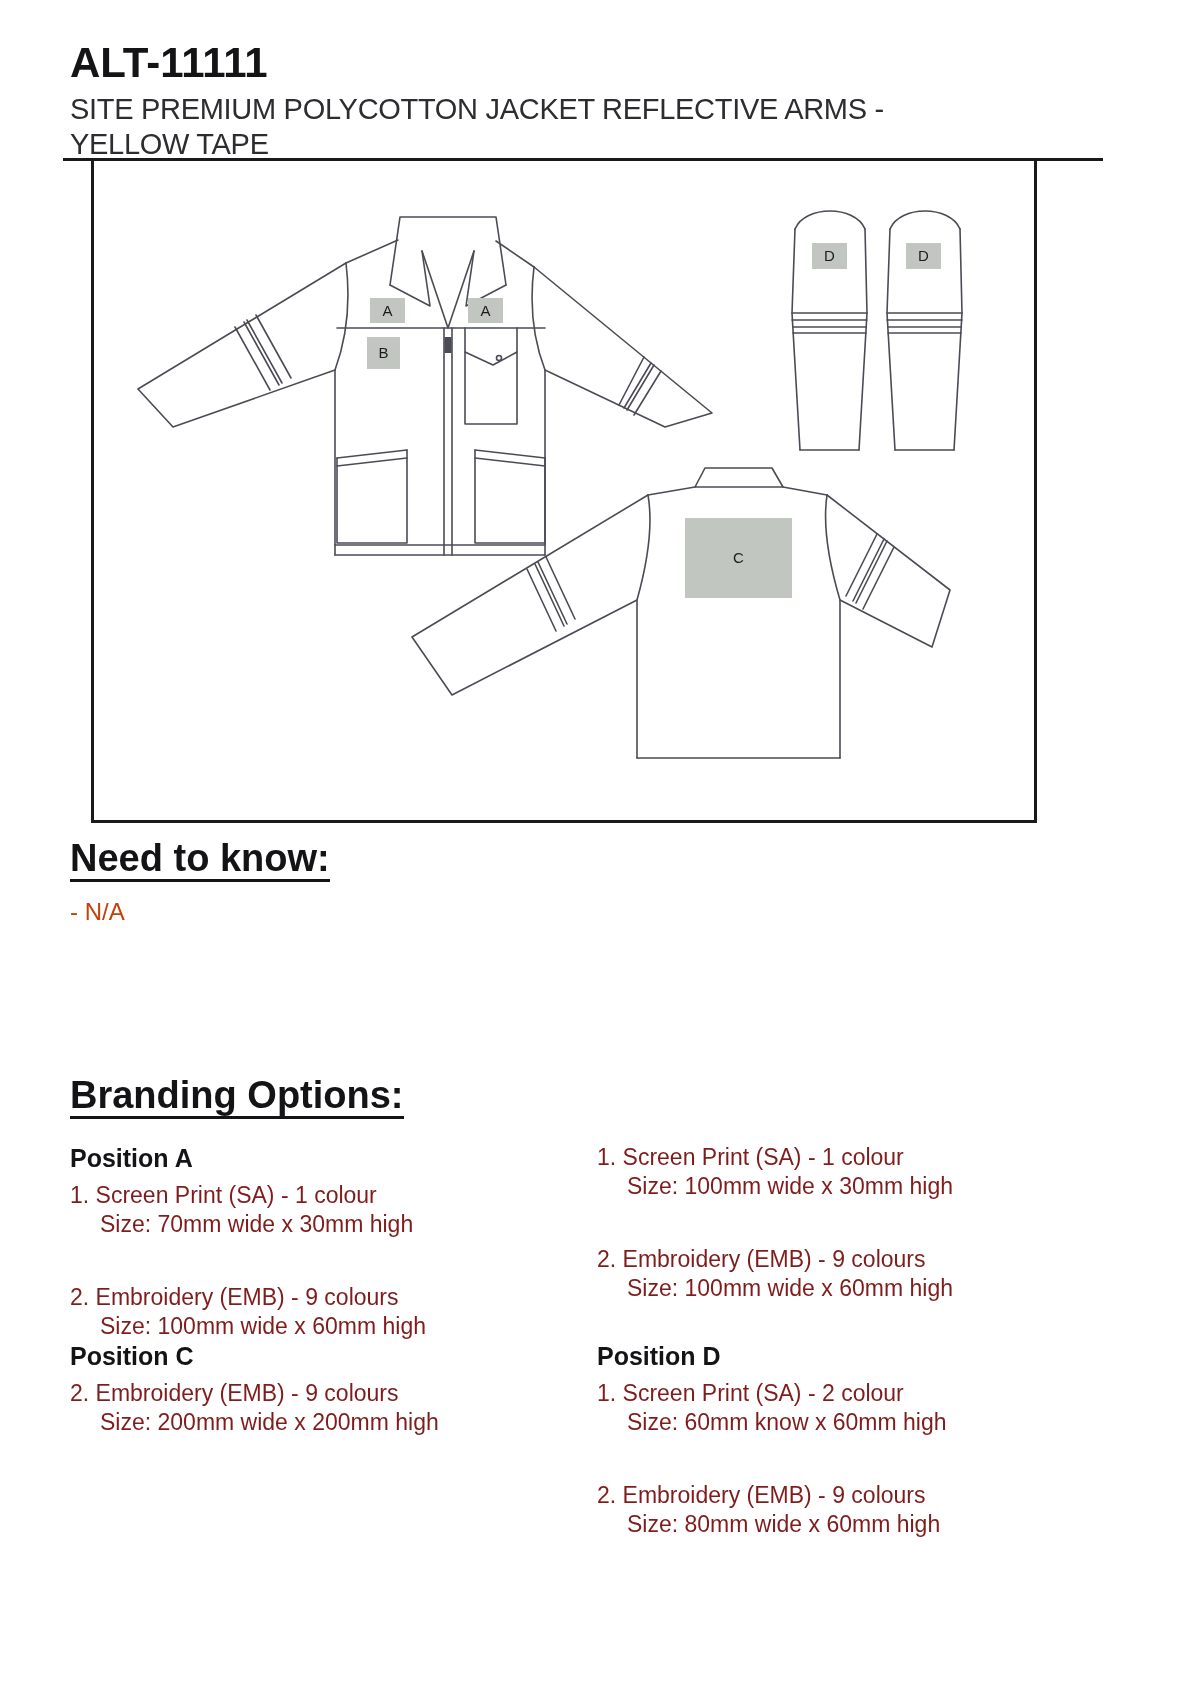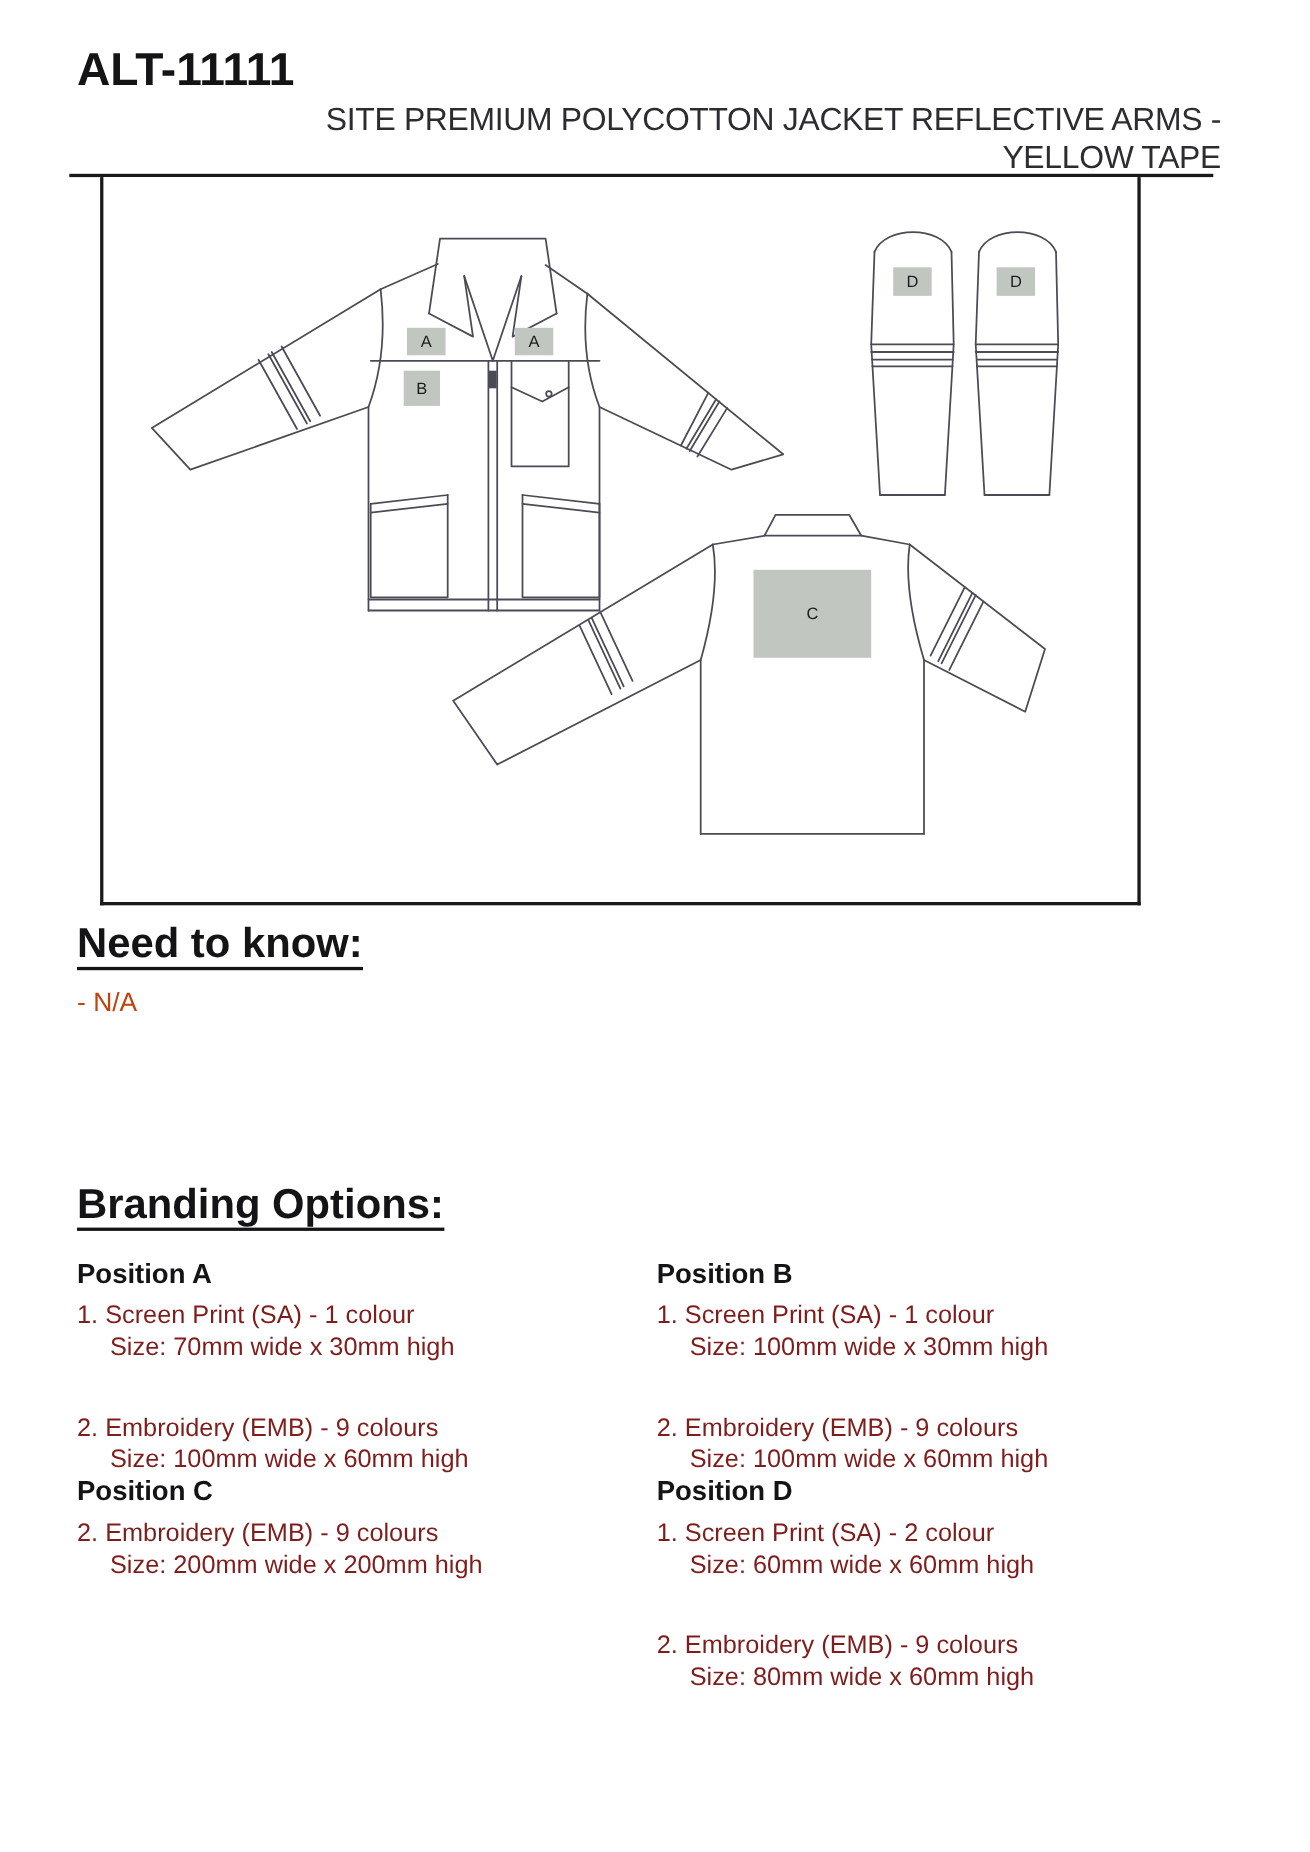--- a/index.html
+++ b/index.html
@@ -9,21 +9,21 @@
     background:#ffffff;
     font-family:"Liberation Sans","DejaVu Sans",sans-serif;
     color:#363639;
     overflow:hidden;
   }
   
   .header{position:absolute;left:70px;top:40px;width:1040px;}
   .sku{font-size:42px;font-weight:700;color:#141417;line-height:46px;letter-spacing:0;}
   .subtitle{
     margin-top:6px;font-size:29px;line-height:35px;color:#2d2d31;
-    letter-spacing:-0.3px;white-space:pre-line;text-align:right;
+    letter-spacing:-0.3px;white-space:pre-line;
   }
   .header-rule{position:absolute;left:63px;top:158px;width:1040px;height:3px;background:#1a1a1a;}
   
   .drawing-box{
     position:absolute;left:91px;top:161px;width:946px;height:662px;
     border:3px solid #1a1a1a;border-top:none;box-sizing:border-box;background:#fff;
   }
   .drawing-box svg{display:block;}
   .lineart{stroke:var(--line-color,#4b4b55);stroke-width:1.6;fill:none;stroke-linejoin:round;stroke-linecap:round;}
   .marker-rect{fill:var(--marker-fill,#c2c6c0);stroke:none;}
@@ -175,21 +175,20 @@
           <div>1. Screen Print (SA) - 1 colour</div>
           <div class="size-line">Size: 70mm wide x 30mm high</div>
         </div>
         <div class="option">
           <div>2. Embroidery (EMB) - 9 colours</div>
           <div class="size-line">Size: 100mm wide x 60mm high</div>
         </div>
       </div>
 
       <div class="position-block">
-        <h3 class="position-title">Position B</h3>
         <div class="option">
           <div>1. Screen Print (SA) - 1 colour</div>
           <div class="size-line">Size: 100mm wide x 30mm high</div>
         </div>
         <div class="option">
           <div>2. Embroidery (EMB) - 9 colours</div>
           <div class="size-line">Size: 100mm wide x 60mm high</div>
         </div>
       </div>
 
@@ -198,21 +197,21 @@
         <div class="option">
           <div>2. Embroidery (EMB) - 9 colours</div>
           <div class="size-line">Size: 200mm wide x 200mm high</div>
         </div>
       </div>
 
       <div class="position-block">
         <h3 class="position-title">Position D</h3>
         <div class="option">
           <div>1. Screen Print (SA) - 2 colour</div>
-          <div class="size-line">Size: 60mm wide x 60mm high</div>
+          <div class="size-line">Size: 60mm know x 60mm high</div>
         </div>
         <div class="option">
           <div>2. Embroidery (EMB) - 9 colours</div>
           <div class="size-line">Size: 80mm wide x 60mm high</div>
         </div>
       </div>
 
     </div>
   </div>
 

